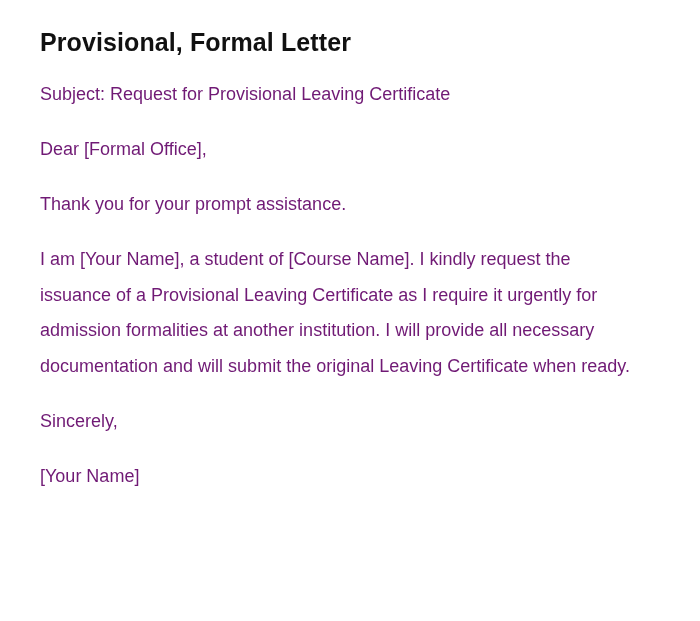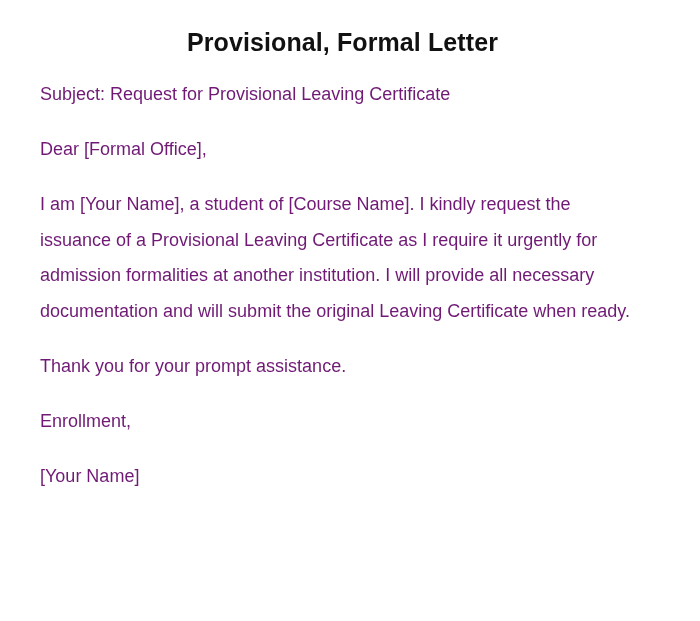--- a/index.html
+++ b/index.html
@@ -14,41 +14,40 @@
     padding: 27px 55px 0 40px;
     color: #202124;
   }
   .letter-title {
     font-size: 25px;
     font-weight: 700;
     color: #111111;
     letter-spacing: 0.1px;
     line-height: 1.2;
     margin-bottom: 20px;
-    text-align: center;
   }
   .letter p {
     font-size: 18px;
     line-height: 35.5px;
     color: #701a75;
     margin-bottom: 19.5px;
     max-width: 600px;
   }
 </style>
 </head>
 <body>
 
 <div class="letter">
   <h1 class="letter-title">Provisional, Formal Letter</h1>
 
   <p>Subject: Request for Provisional Leaving Certificate</p>
 
   <p>Dear [Formal Office],</p>
 
+  <p>Thank you for your prompt assistance.</p>
+
   <p>I am [Your Name], a student of [Course Name]. I kindly request the issuance of a Provisional Leaving Certificate as I require it urgently for admission formalities at another institution. I will provide all necessary documentation and will submit the original Leaving Certificate when ready.</p>
 
-  <p>Thank you for your prompt assistance.</p>
-
-  <p>Enrollment,</p>
+  <p>Sincerely,</p>
 
   <p>[Your Name]</p>
 
 </div>
 
 </body></html>

